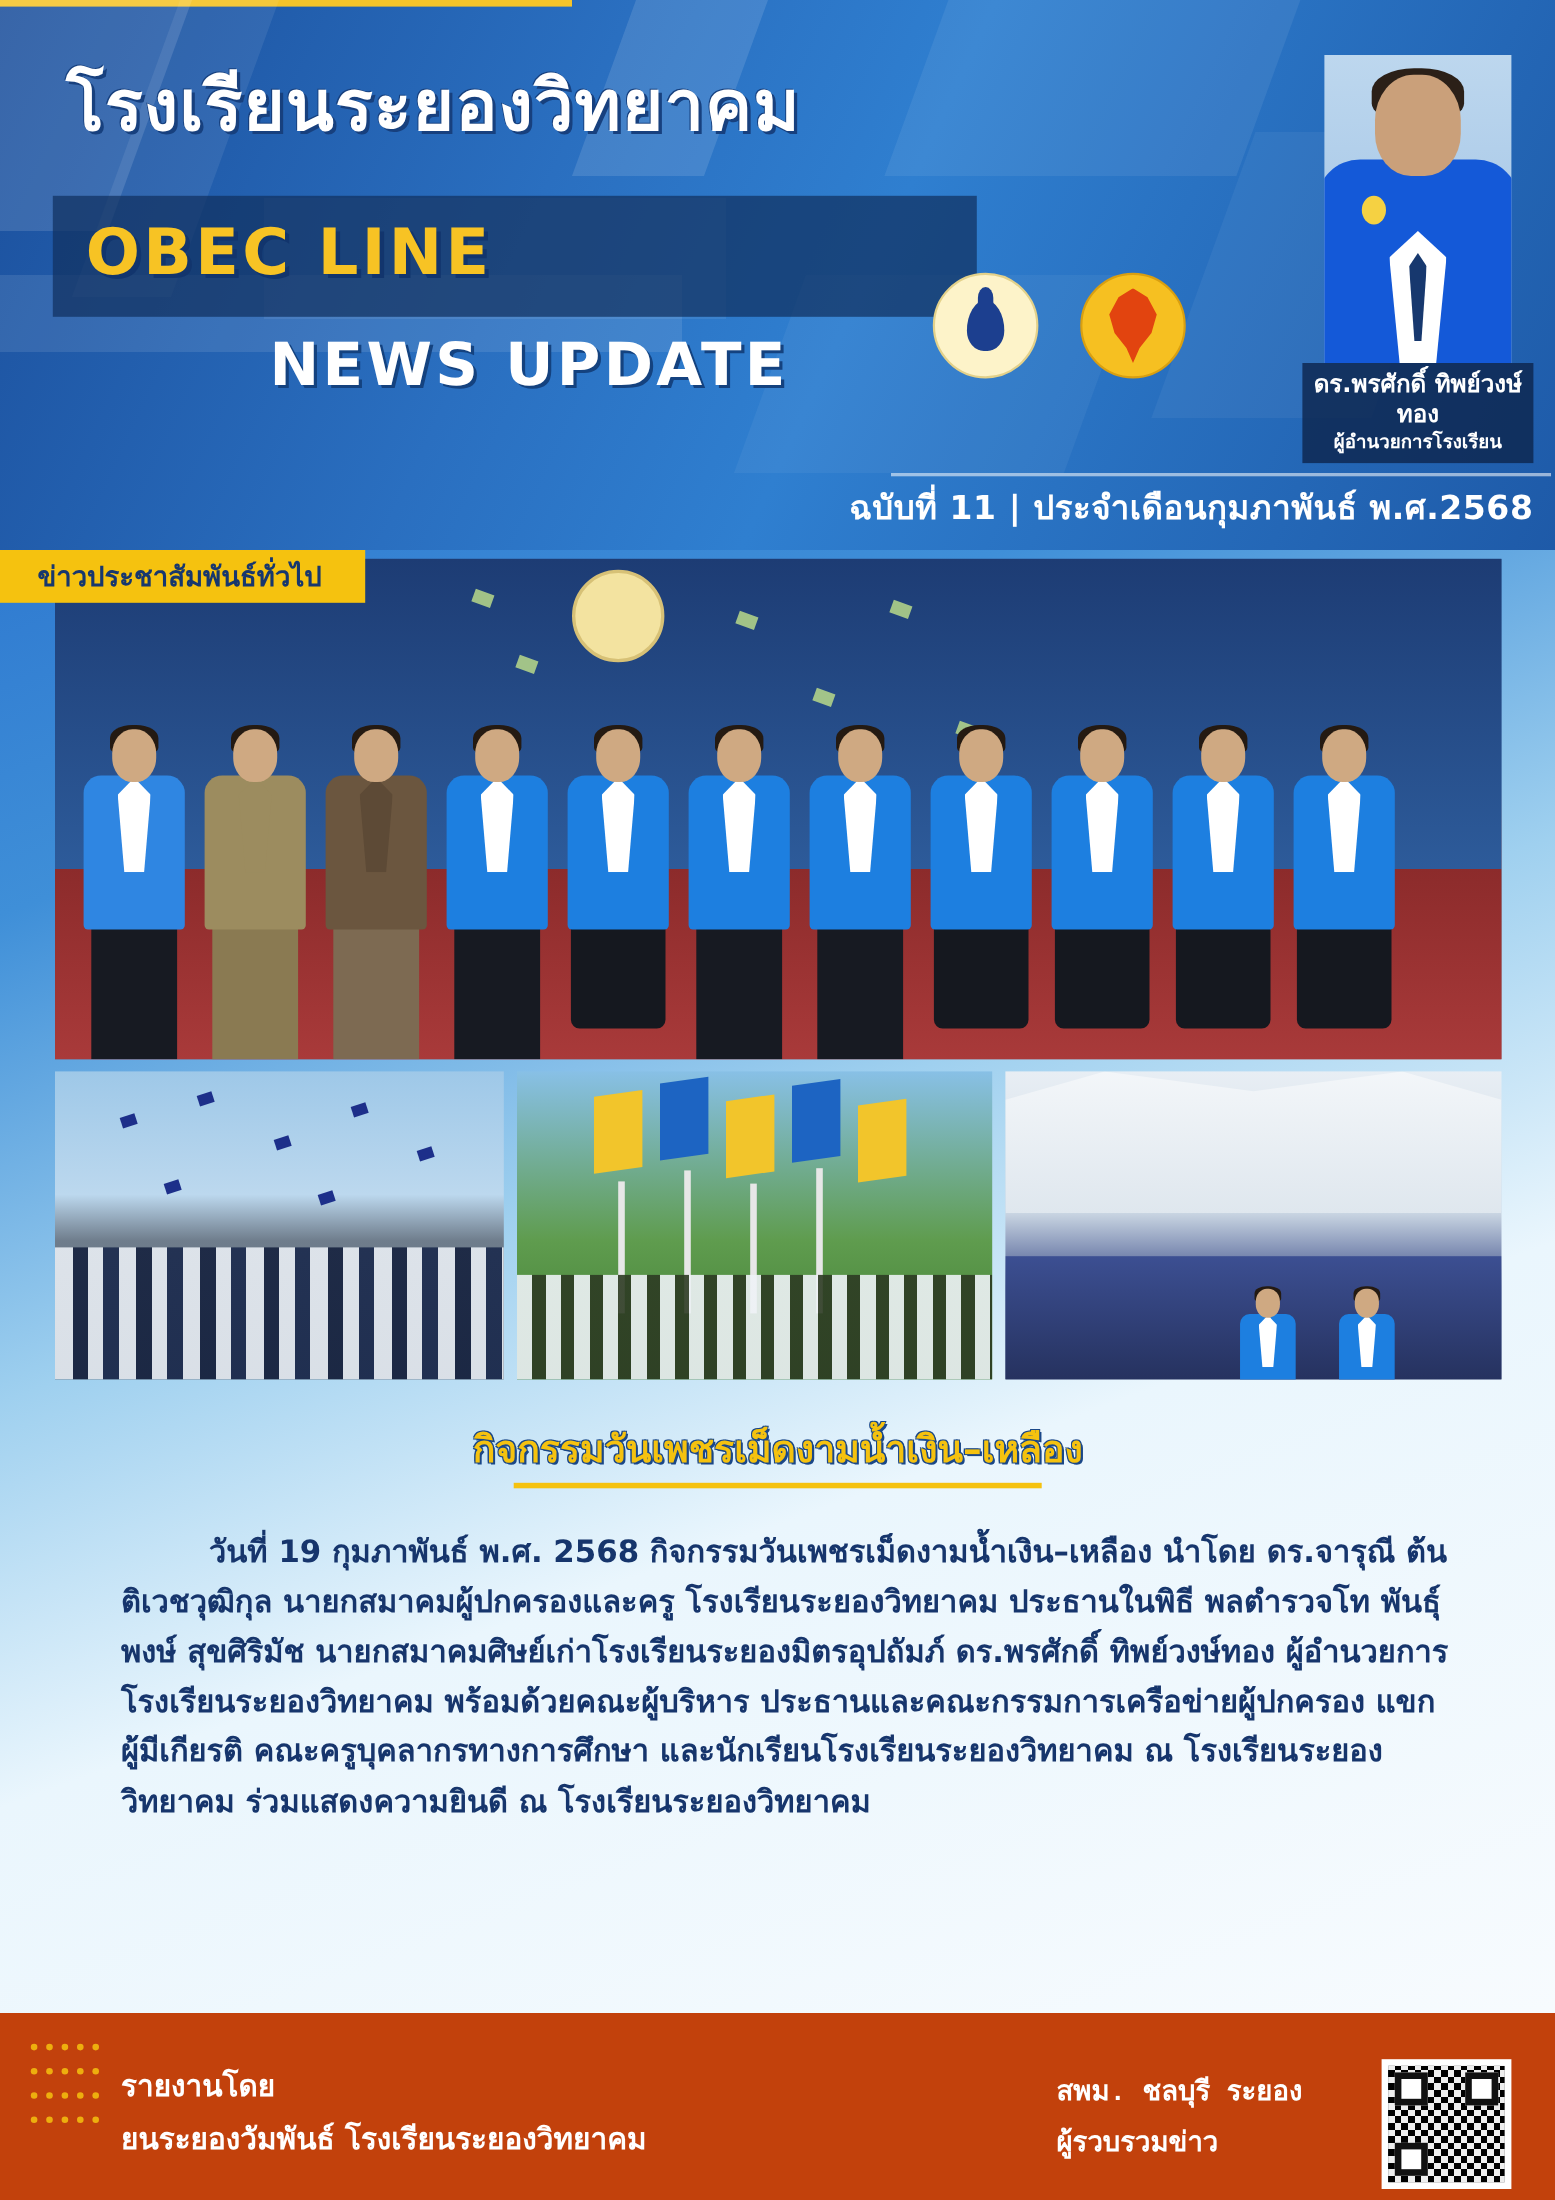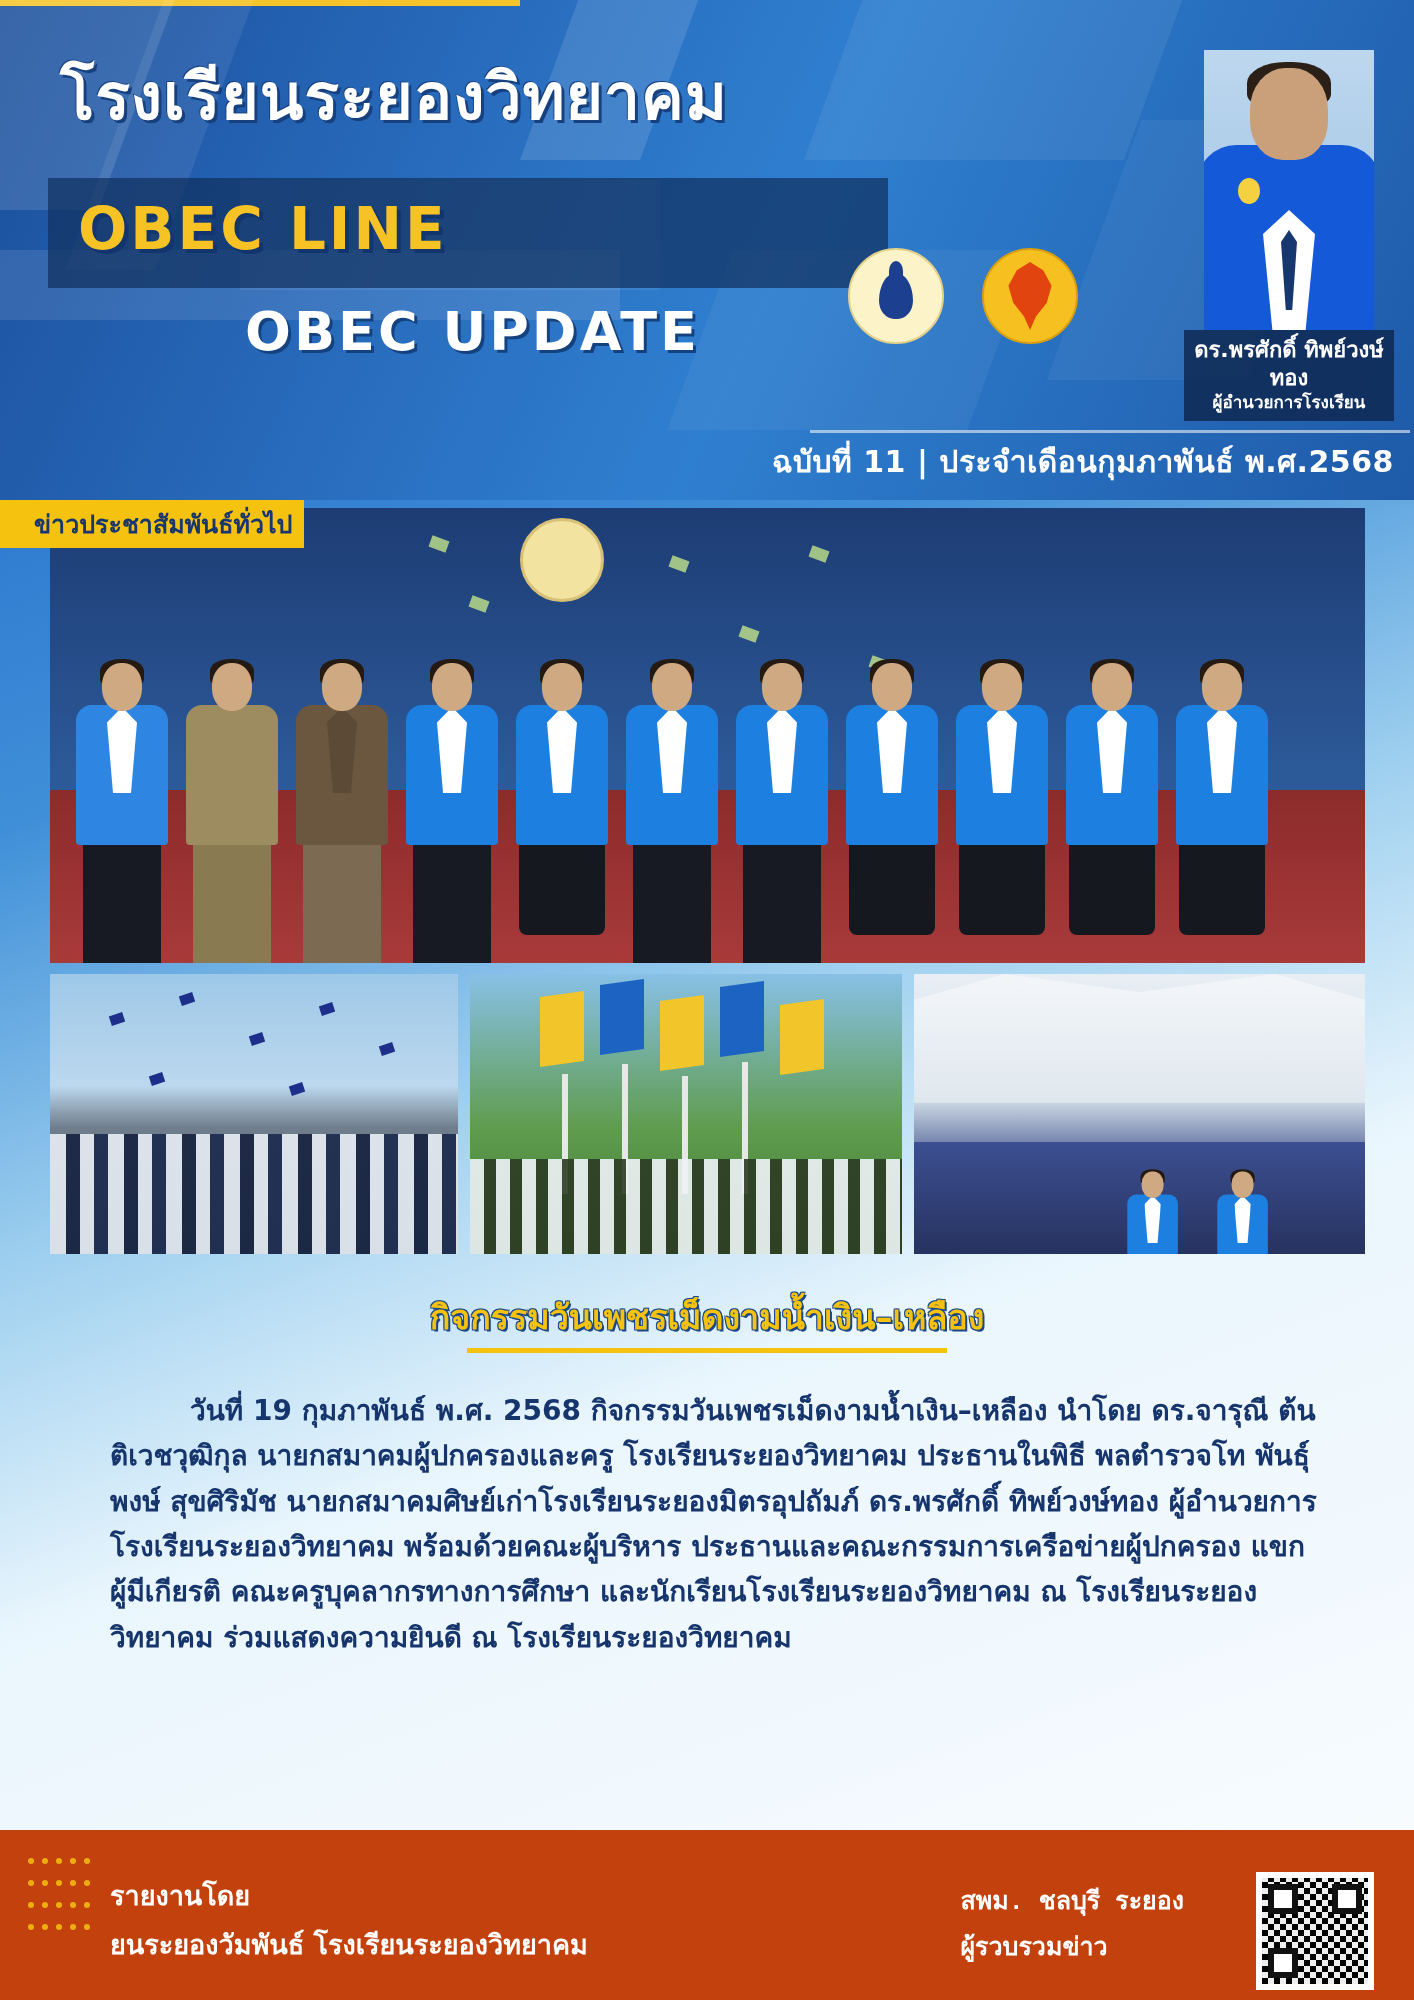--- a/index.html
+++ b/index.html
@@ -160,21 +160,21 @@
   .director-role {
     font-size: 17px; color: #ffffff; font-weight: 600; line-height: 1.3;
   }
 
   
   .cat-tab {
     position: absolute;
     left: 0; top: 500px;
     height: 48px;
     background: #f5c20f;
-    padding: 0 12px 0 34px;
+    padding: 0 40px 0 34px;
     display: flex; align-items: center;
     z-index: 5;
   }
   .cat-tab span { font-size: 25px; color: #17376e; font-weight: 700; }
 
   
   .body-wrap {
     position: absolute;
     left: 0; top: 500px;
     width: 1414px; height: 1330px;
@@ -301,21 +301,21 @@
   <div class="hdr-shape s4"></div>
   <div class="hdr-shape s5"></div>
   <div class="hdr-shape s6"></div>
   <div class="hdr-shape s7"></div>
   <div class="hdr-shape s8"></div>
 
   <div class="school-name">โรงเรียนระยองวิทยาคม</div>
 
   <div class="obec-band"></div>
   <div class="obec-line">OBEC LINE</div>
-  <div class="news-update">OBEC UPDATE</div>
+  <div class="news-update">NEWS UPDATE</div>
 
   <div class="logo-circle logo-a">
     <div class="logo-flame"></div>
   </div>
   <div class="logo-circle logo-b">
     <div class="logo-garuda"></div>
   </div>
 
   <div class="director-card">
     <div class="dir-body"></div>

